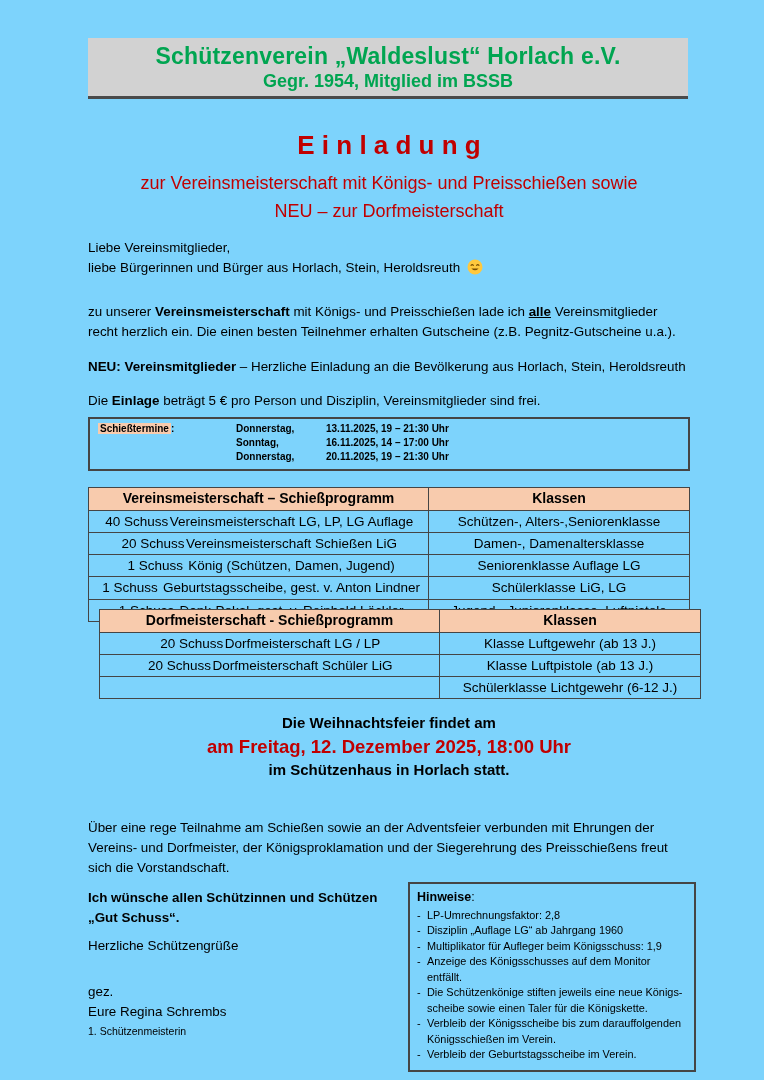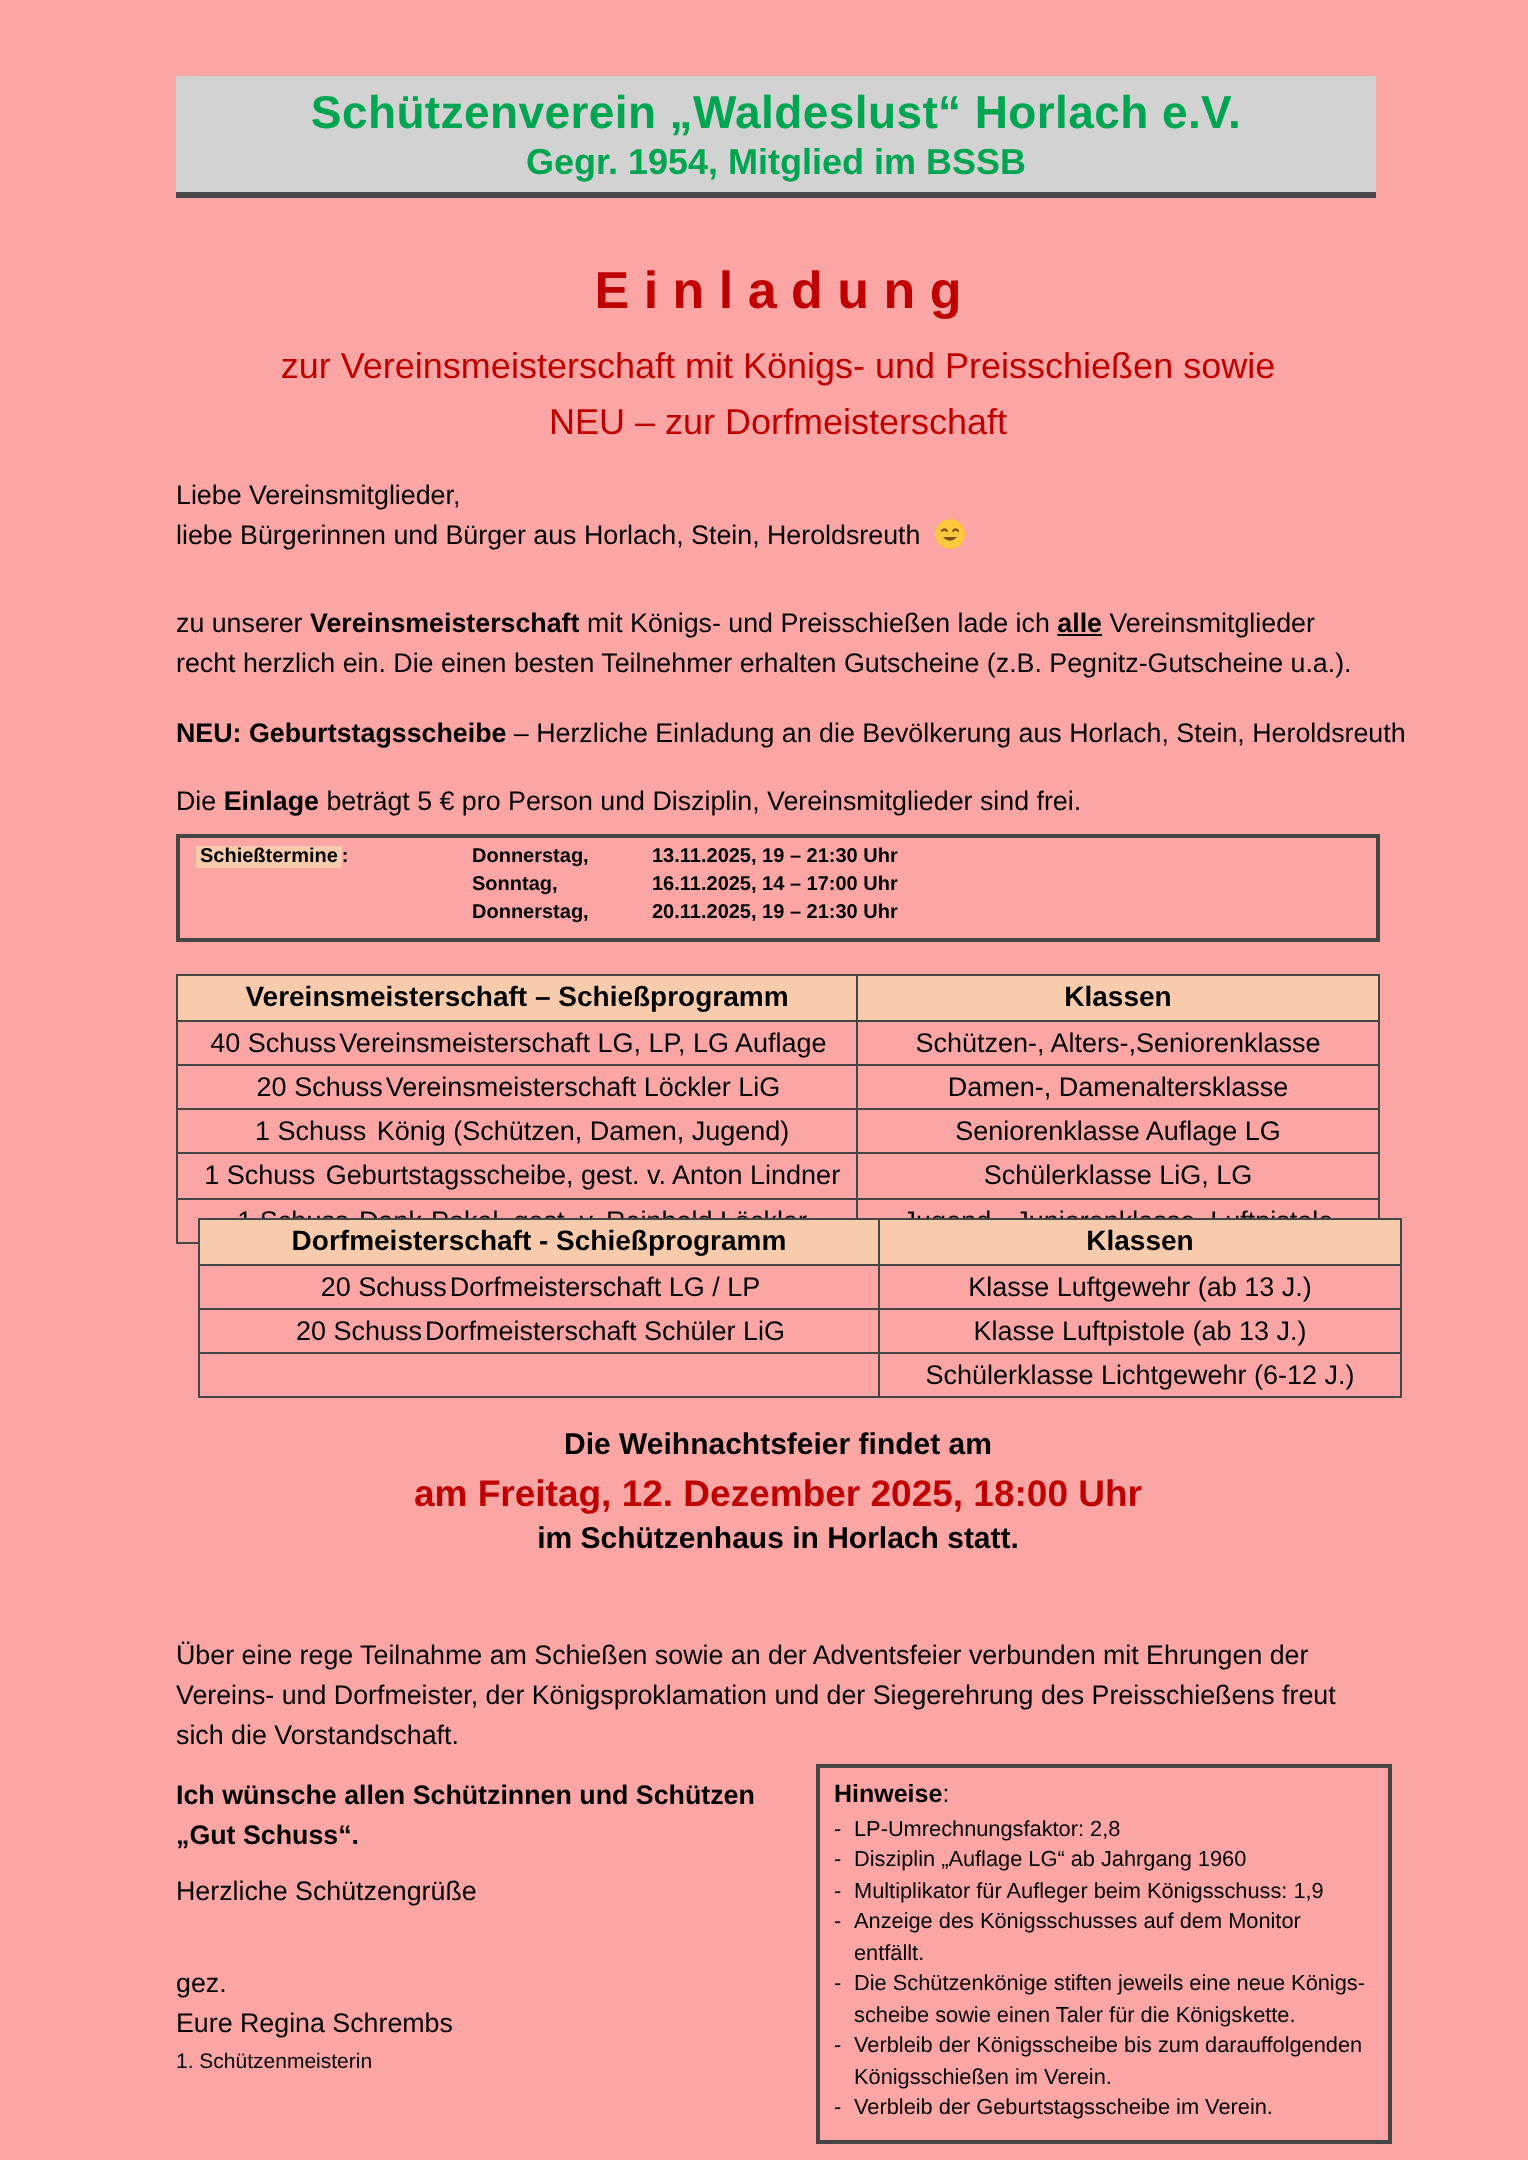--- a/index.html
+++ b/index.html
@@ -1,18 +1,18 @@
 <!DOCTYPE html>
 <html><head>
 <meta charset="utf-8">
 <style>
   * { margin:0; padding:0; box-sizing:border-box; }
   html,body { background:#ffffff; }
   .page {
-    position:relative; width:764px; height:1080px; background:#fca5a5;
+    position:relative; width:764px; height:1080px; background:#7dd3fc;
     font-family:"Liberation Sans", sans-serif; color:#000; overflow:hidden;
   }
   .abs { position:absolute; }
 
   
   .header-bar {
     left:88px; top:38px; width:600px; background:#d2d2d2;
     border-bottom:3px solid #4a4a4a; text-align:center; padding:5px 4px 4px;
   }
   .header-title { color:#00a551; font-size:23px; font-weight:bold; letter-spacing:0.2px; }
@@ -110,21 +110,21 @@
             <path d="M4.4 9.5 Q8 13.2 11.6 9.5 Z" fill="#7a4f01"></path>
           </svg></span>
     </div>
   </div>
 
   <div class="abs intro body-text">
     <span>zu unserer </span><b>Vereinsmeisterschaft</b><span> mit Königs- und Preisschießen lade ich </span><b class="u">alle</b><span> Vereinsmitglieder recht herzlich ein. Die einen besten Teilnehmer erhalten Gutscheine (z.B. Pegnitz-Gutscheine u.a.).</span>
   </div>
 
   <div class="abs neu body-text">
-    <b>NEU: Geburtstagsscheibe</b><span> – Herzliche Einladung an die Bevölkerung aus Horlach, Stein, Heroldsreuth</span>
+    <b>NEU: Vereinsmitglieder</b><span> – Herzliche Einladung an die Bevölkerung aus Horlach, Stein, Heroldsreuth</span>
   </div>
 
   <div class="abs einlage body-text">
     <span>Die </span><b>Einlage</b><span> beträgt 5 € pro Person und Disziplin, Vereinsmitglieder sind frei.</span>
   </div>
 
   <div class="abs termine-box">
     <div class="termine-label-col">
       <span class="termine-label-hl">Schießtermine</span><span>:</span>
     </div>
@@ -148,21 +148,21 @@
     <tbody>
         <tr>
       <th class="col-program">Vereinsmeisterschaft – Schießprogramm</th>
       <th>Klassen</th>
     </tr>
     <tr>
       <td><span class="shots">40 Schuss</span><span>Vereinsmeisterschaft LG, LP, LG Auflage</span></td>
       <td>Schützen-, Alters-,Seniorenklasse</td>
     </tr>
     <tr>
-      <td><span class="shots">20 Schuss</span><span>Vereinsmeisterschaft Löckler LiG</span></td>
+      <td><span class="shots">20 Schuss</span><span>Vereinsmeisterschaft Schießen LiG</span></td>
       <td>Damen-, Damenaltersklasse</td>
     </tr>
     <tr>
       <td><span class="shots">1 Schuss</span><span>König (Schützen, Damen, Jugend)</span></td>
       <td>Seniorenklasse Auflage LG</td>
     </tr>
     <tr>
       <td><span class="shots">1 Schuss</span><span>Geburtstagsscheibe, gest. v. Anton Lindner</span></td>
       <td>Schülerklasse LiG, LG</td>
     </tr>

